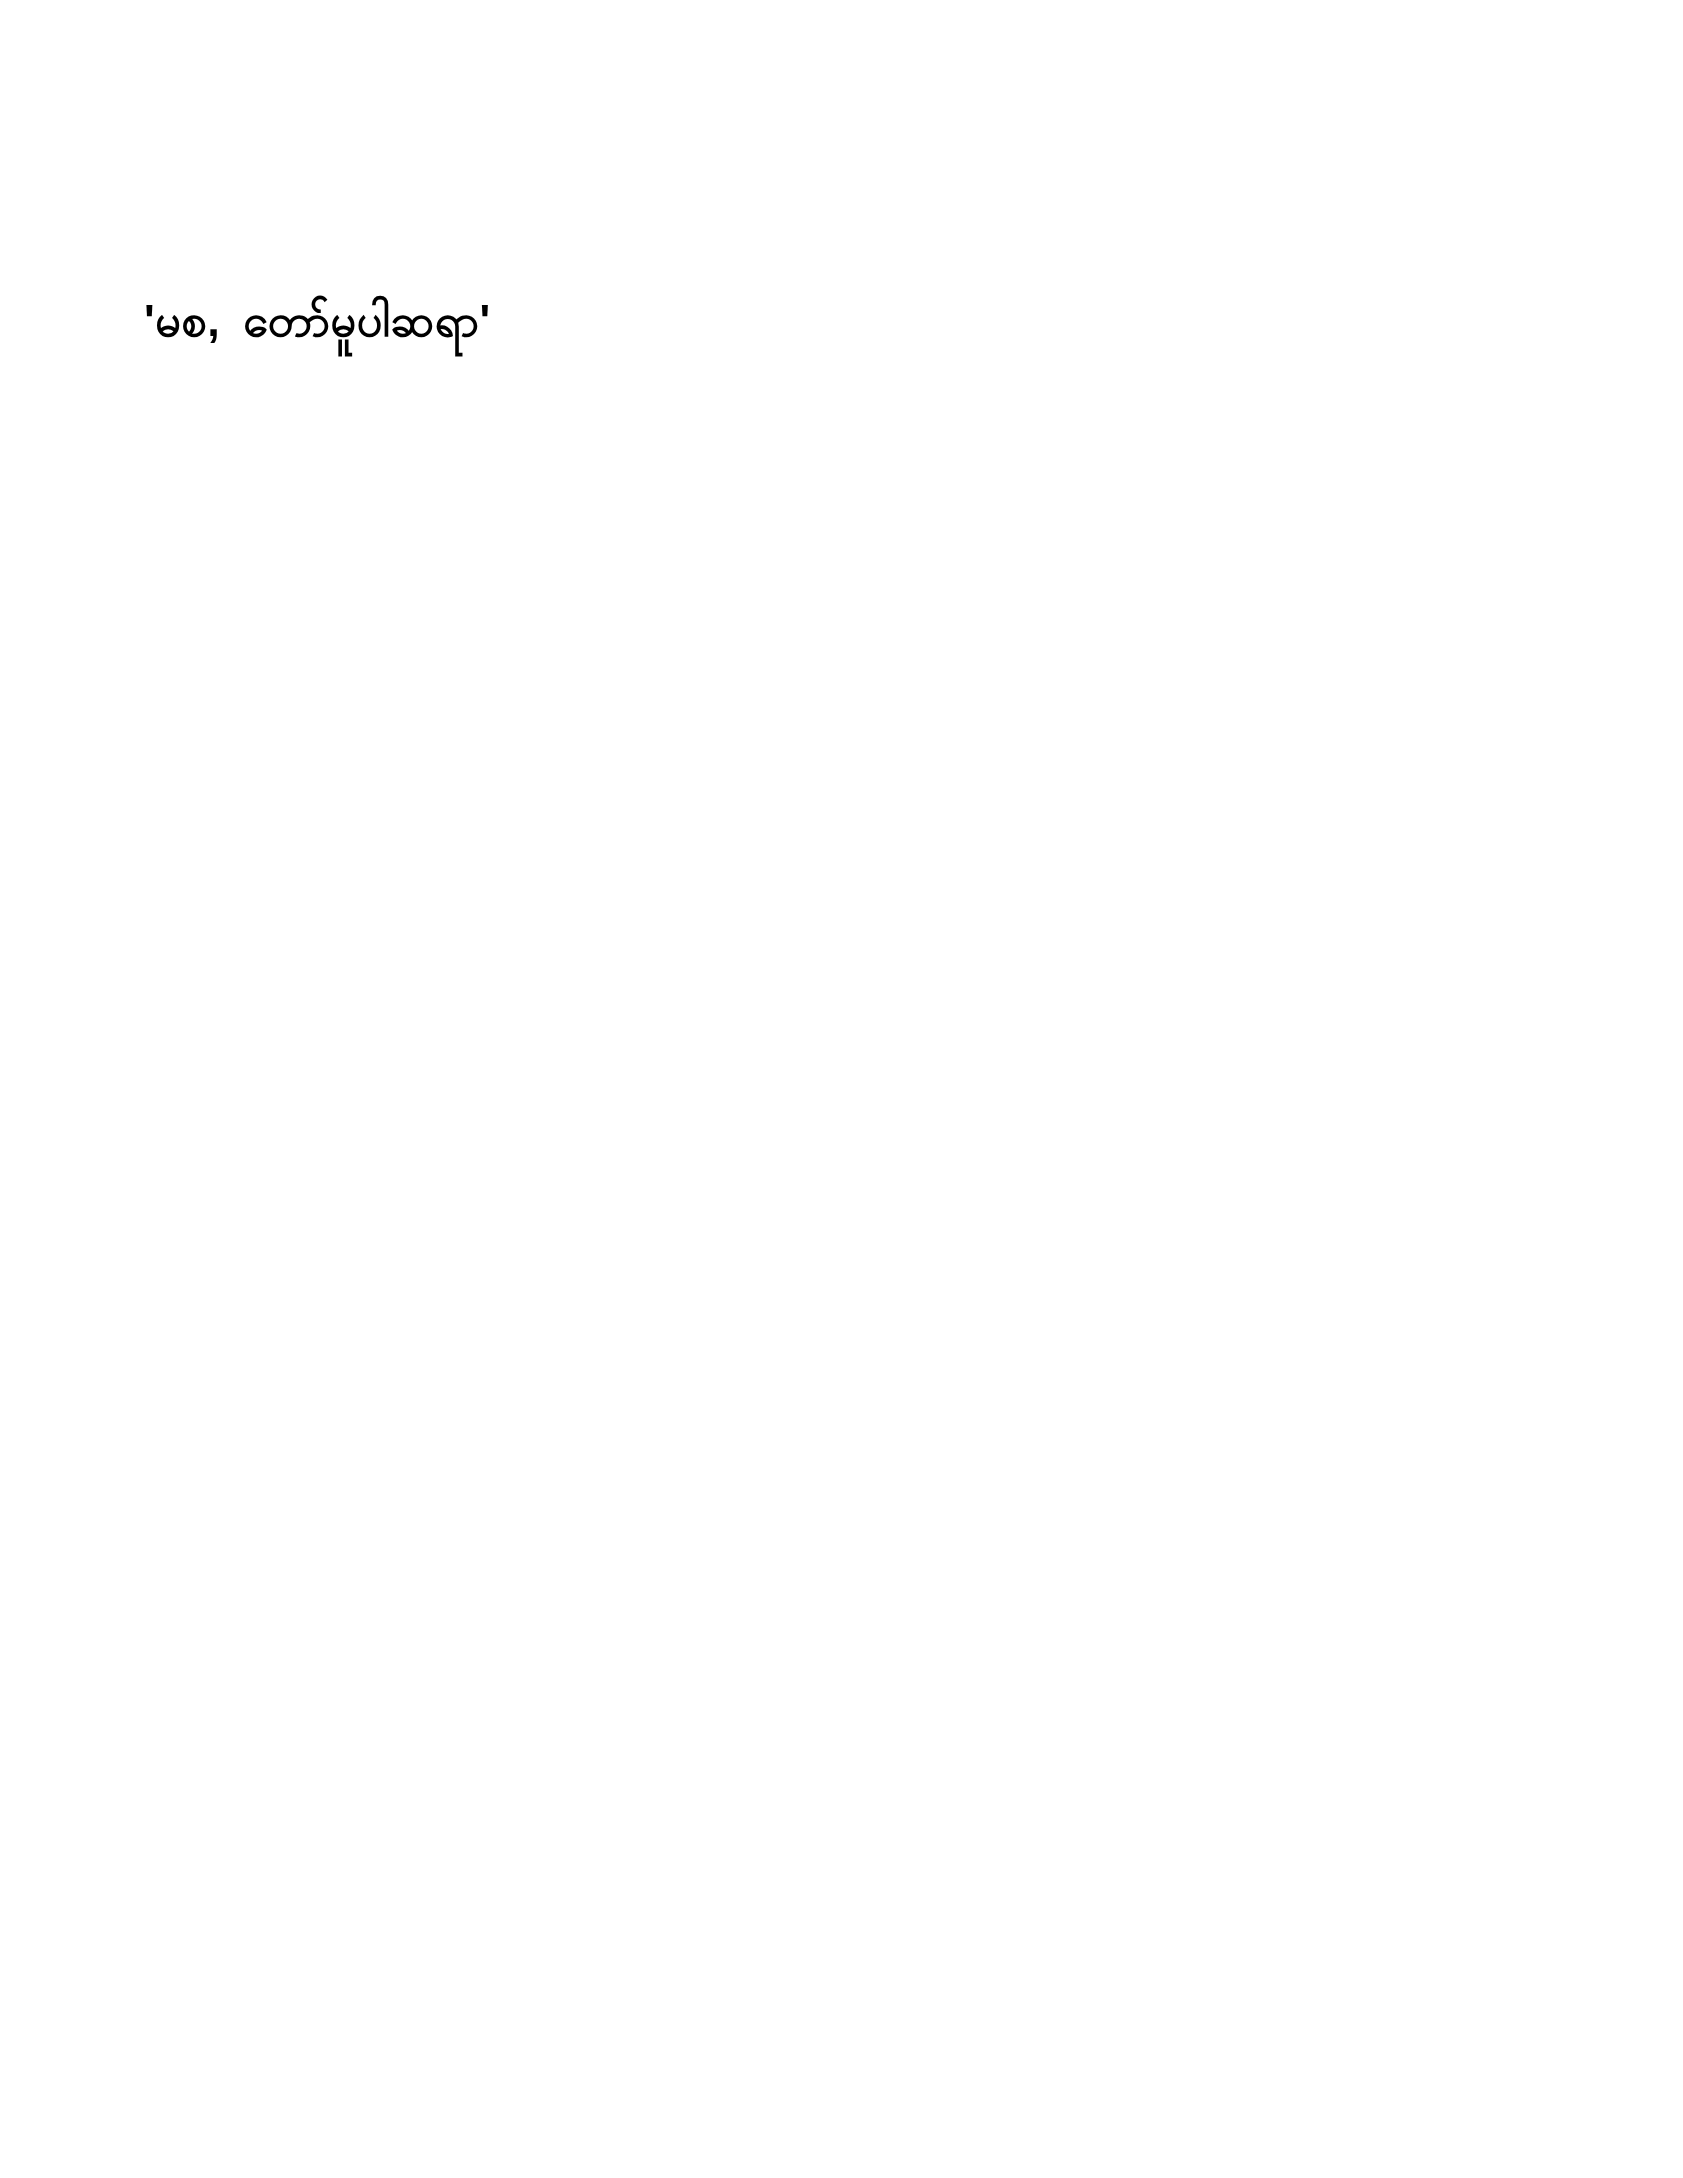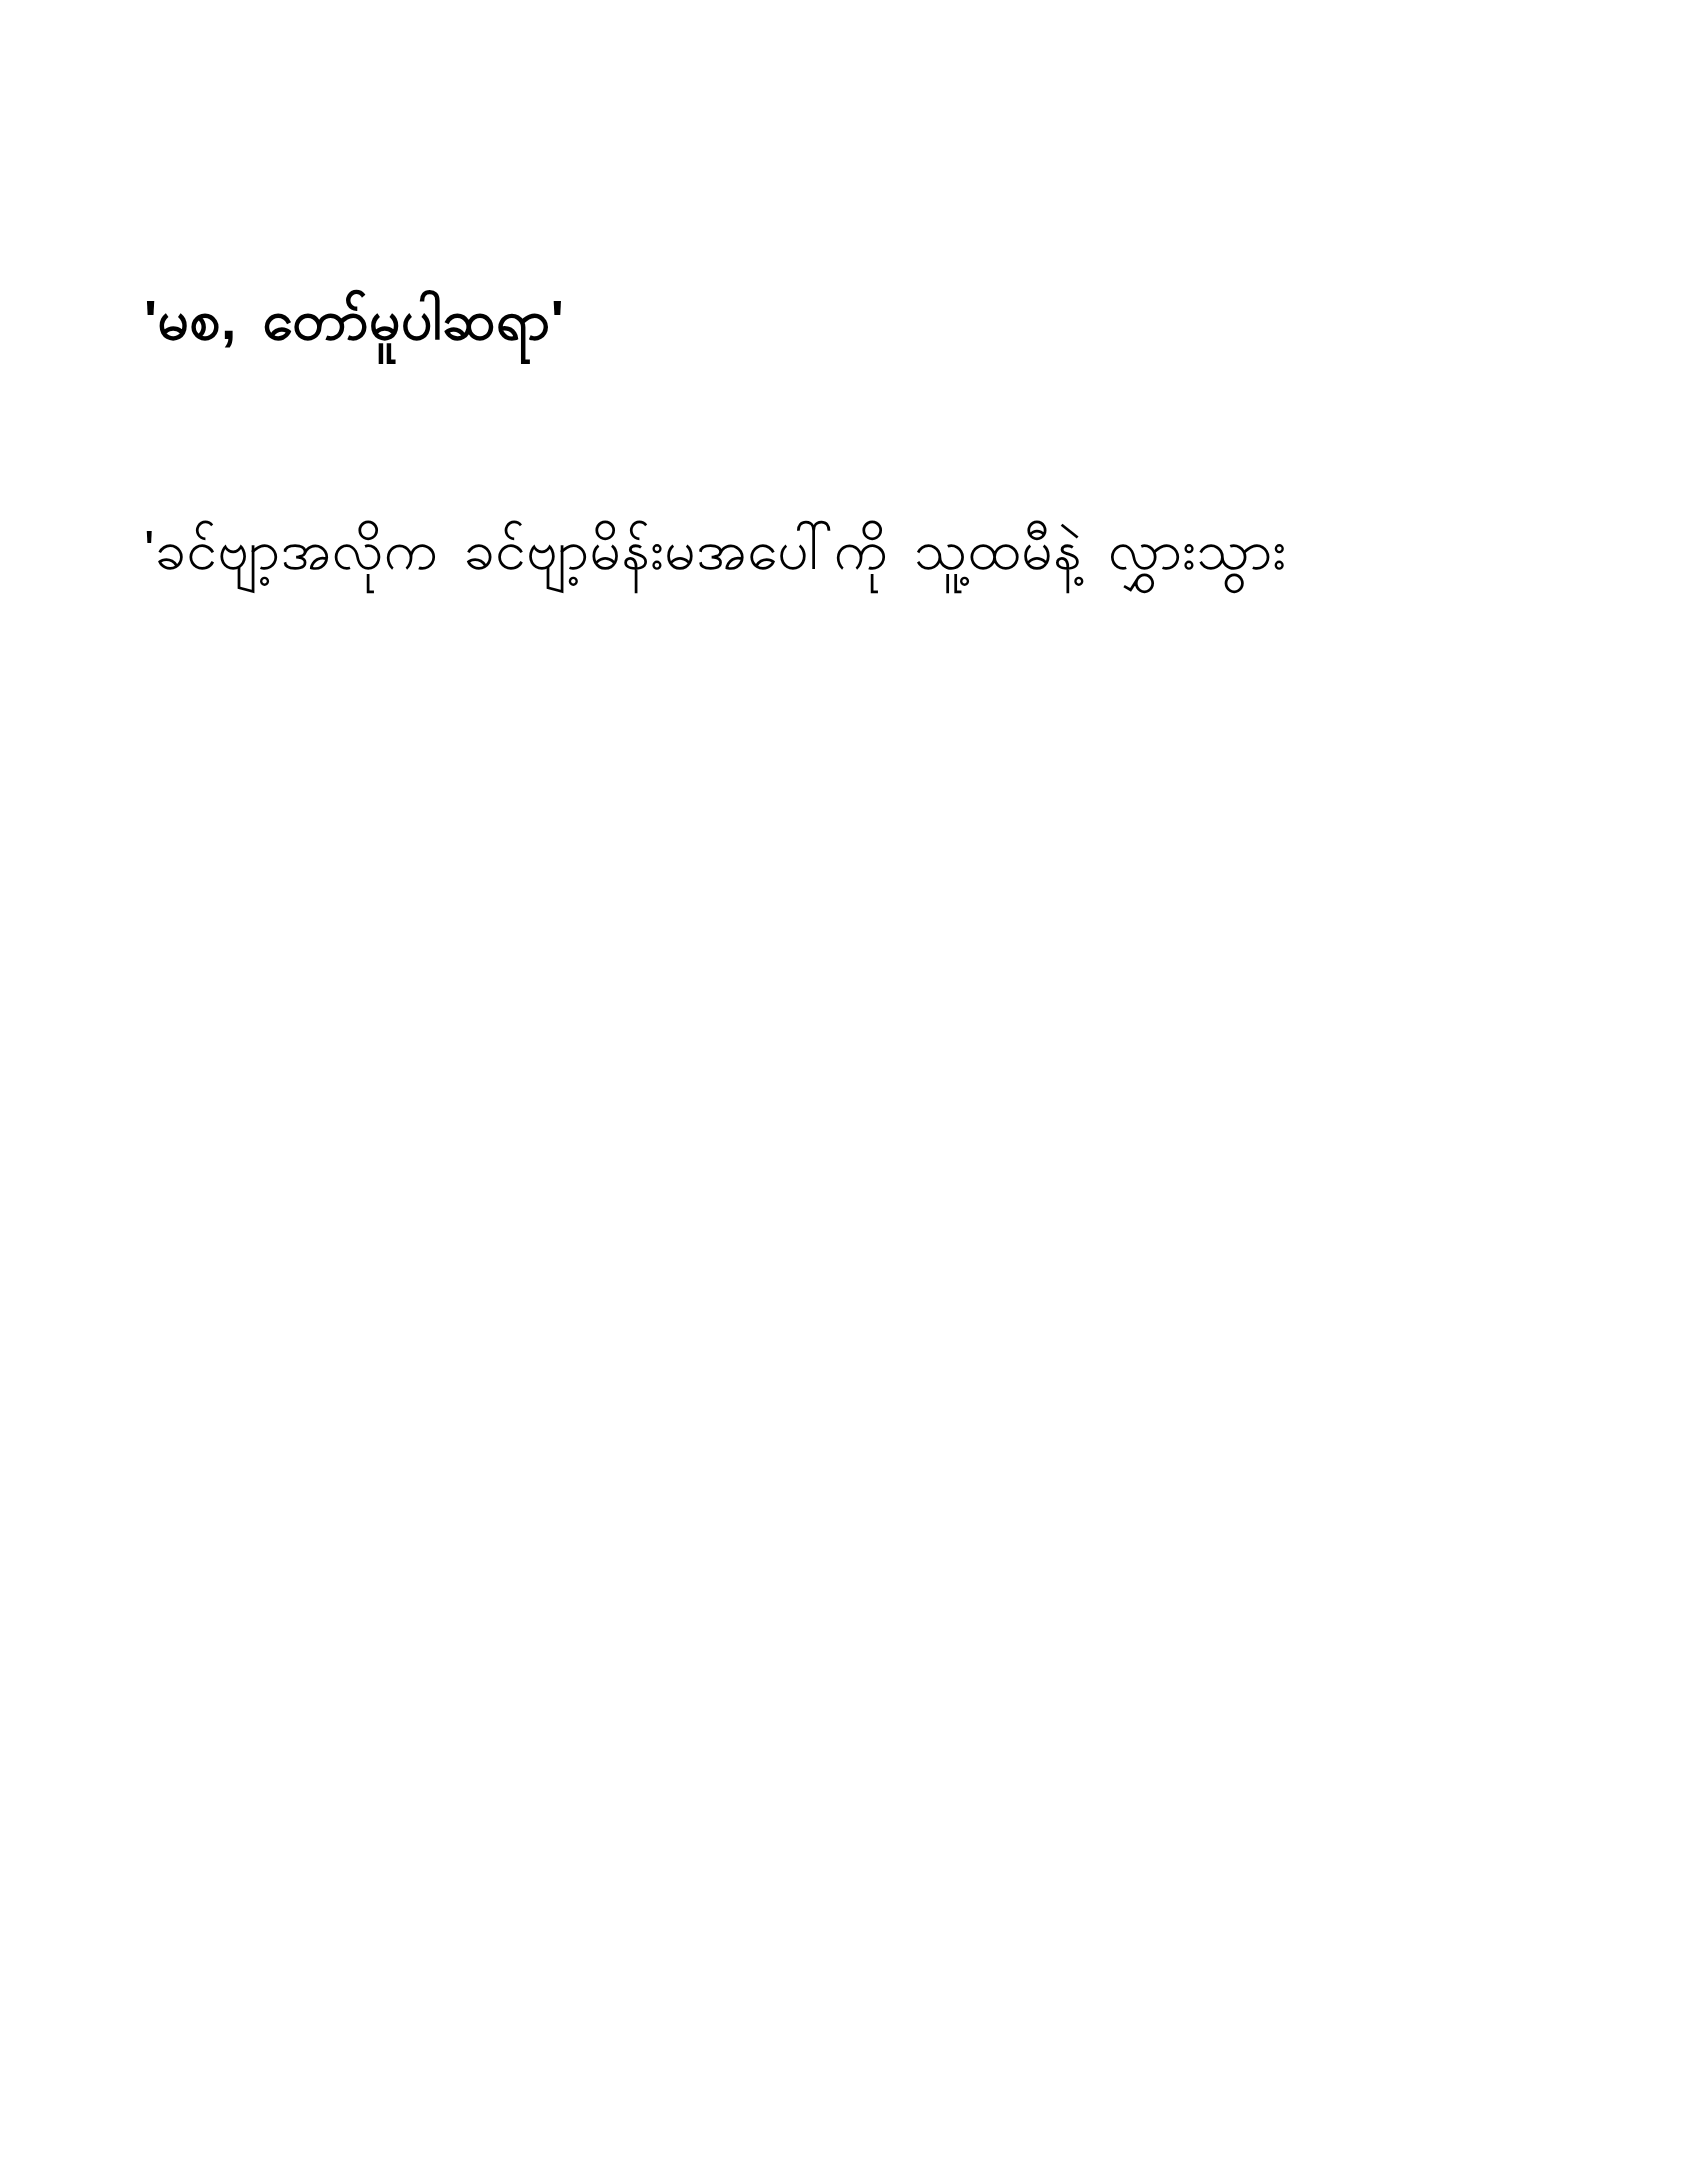--- a/index.html
+++ b/index.html
@@ -9,21 +9,21 @@
     width: 1683px;
     height: 2178px;
     margin: 0 auto;
     background: #ffffff;
     color: #000000;
     font-family: "Liberation Sans", "DejaVu Sans", sans-serif;
     padding: 269px 119px 0 144px;
     overflow: hidden;
   }
   .para {
-    font-size: 55px;
+    font-size: 45px;
     line-height: 103px;
     font-weight: 500;
     margin: 0 0 127px 0;
     word-spacing: 10px;
     letter-spacing: 0.5px;
   }
   .para.heading {
     font-weight: 700;
   }
   .text-line {
@@ -35,21 +35,20 @@
 <body>
 
 <div class="page">
 
   <p class="para heading">
     <span class="text-line">'မစ, တော်မူပါဆရာ'</span>
   </p>
 
 
   <p class="para">
-    <span class="text-line">'ခင်ဗျာ့အလိုက ခင်ဗျာ့မိန်းမအပေါ်ကို သူ့ထမီနဲ့ လွှားသွား</span>
   </p>
 
   <p class="para">
   </p>
 
 
 </div>
 
 
 </body></html>

